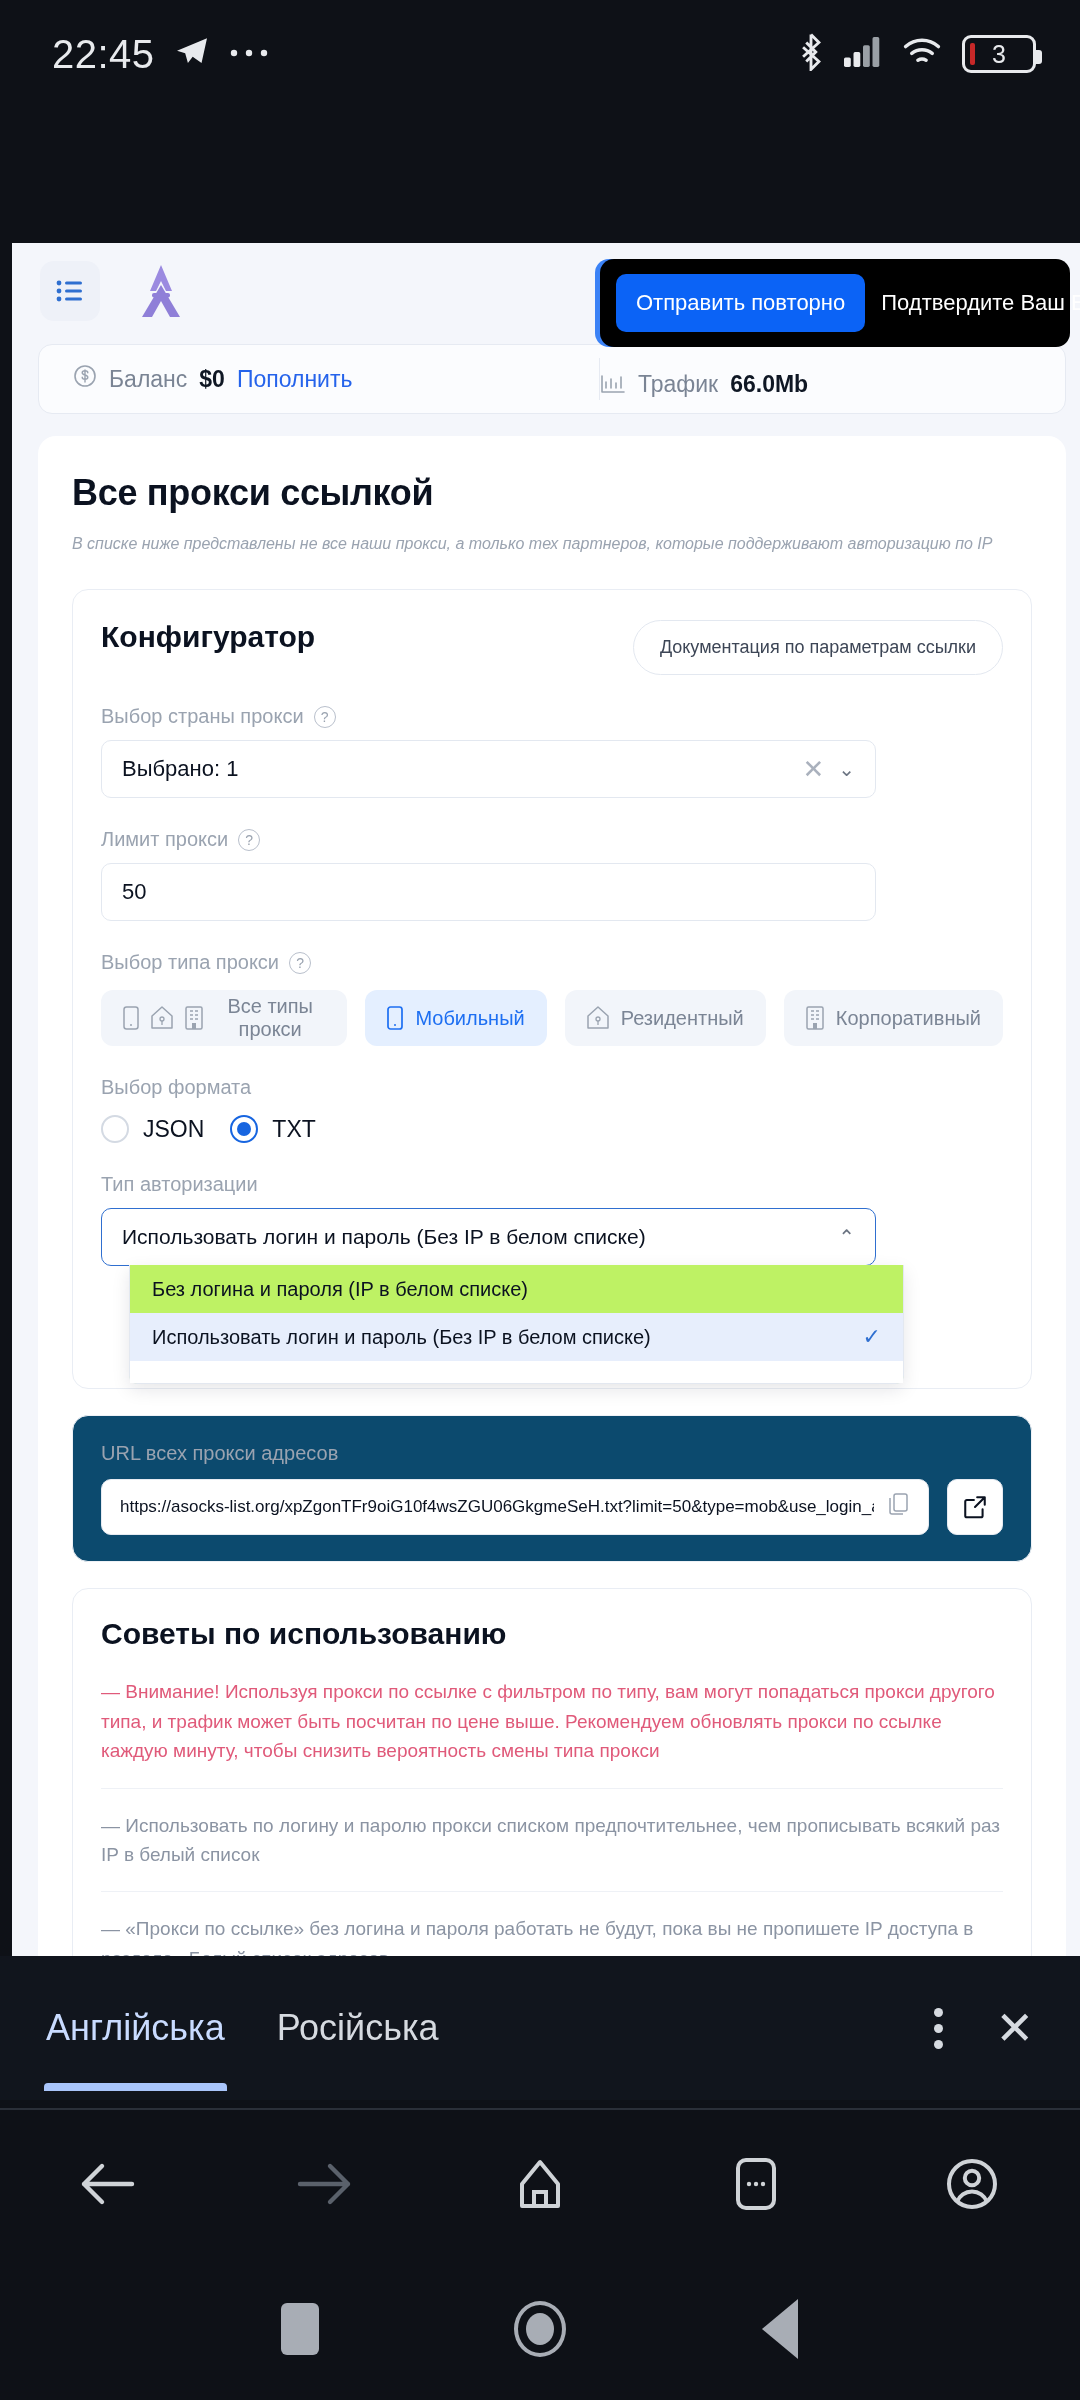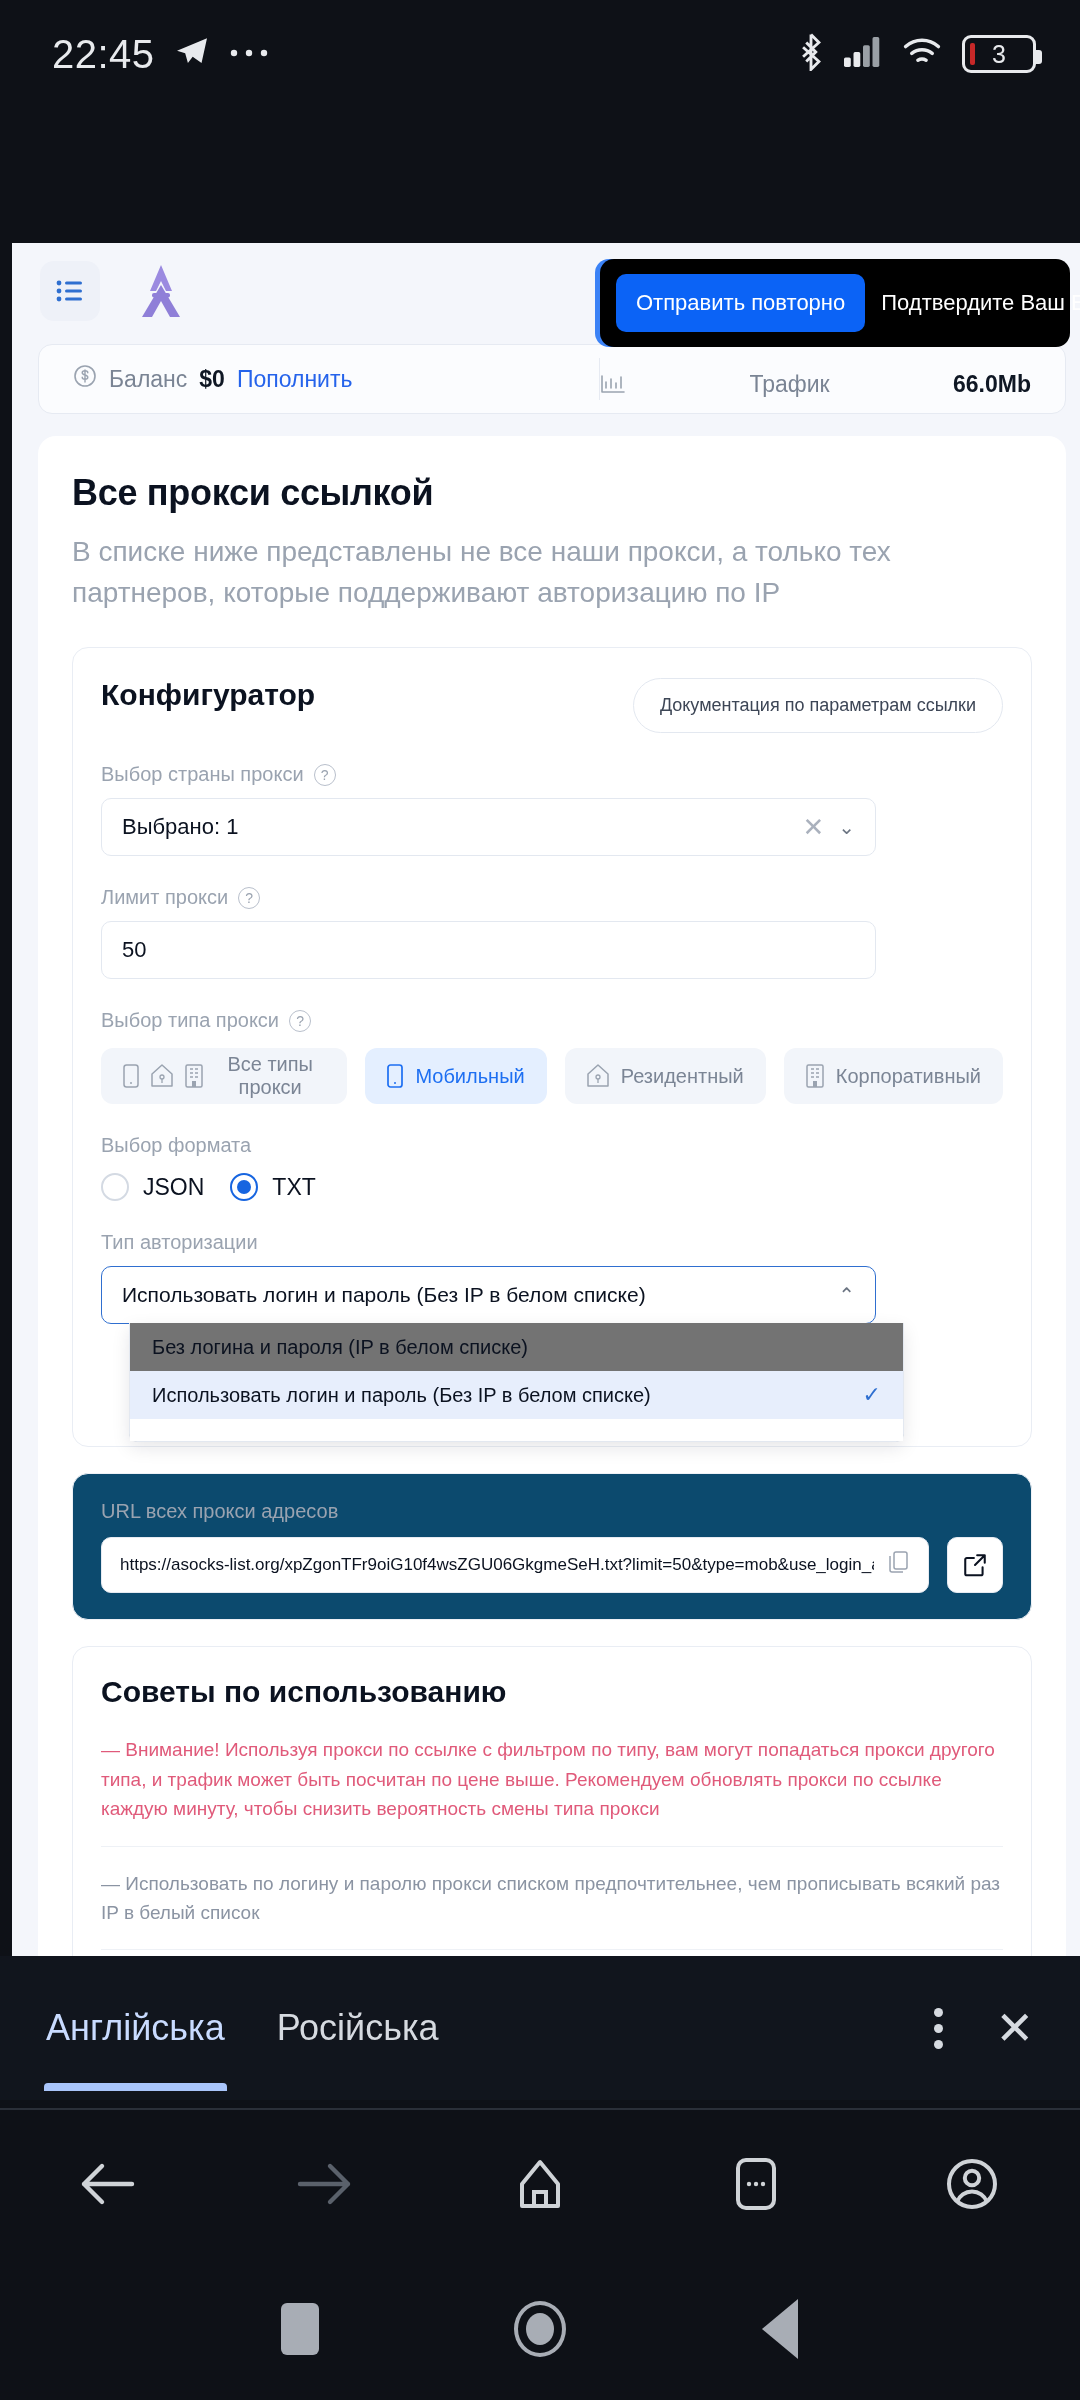--- a/index.html
+++ b/index.html
@@ -78,28 +78,28 @@
   .statsbar {
     margin: 6px 26px 0 26px; height:70px; background:#fbfcfe;
     border:1px solid #e6eaf2; border-radius:14px;
     display:flex; align-items:center; font-size:23px; color:#7a8494;
   }
   .stat { display:flex; align-items:center; gap:12px; padding: 0 34px; }
   .stat.left { flex: 0 0 560px; }
   .stat .val { color:#0f1724; font-weight:bold; }
   .stat a { color:#2563eb; text-decoration:none; }
   .divider-v { width:1px; height:42px; background:#e6eaf2; }
-  .stat.right { padding-left:0; flex:1; justify-content:space-between;margin-top:11px; }
+  .stat.right { padding-left:0; flex:1; justify-content:flex-start;margin-top:11px; }
 
   .sheet {
     margin: 22px 26px 0 26px; background:#fff; border-radius:18px;
     padding: 36px 34px 0 34px; min-height:1480px;
   }
   .h1 { font-size:36px; color:#0b1220; font-weight:bold; letter-spacing:-0.3px; }
-  .sub { margin-top:18px; font-size:28px; color:#9aa3b0; line-height:1.45; }
+  .sub { margin-top:18px; font-size:16px; color:#9aa3b0; line-height:1.45;font-style:italic; }
 
   .card {
     margin-top:34px; border:1px solid #e9edf4; border-radius:16px; padding:30px 28px;
     position:relative;
   }
   .card-head { display:flex; align-items:flex-start; justify-content:space-between; }
   .h2 { font-size:30px; color:#0b1220; font-weight:bold; }
   .doc-btn {
     border:1px solid #e3e8f0; background:#fff; border-radius:30px;
     font-size:18px; color:#3d4656; padding:16px 26px; font-family:inherit;
@@ -135,21 +135,21 @@
   .radio.on::after { content:""; width:14px; height:14px; border-radius:50%; background:#1765e0; }
   .radiorow label { font-size:23px; color:#0b1220; margin-right:12px; }
 
   .select-open {
     margin-top:12px; height:58px; border:1.5px solid #2f6fd0; border-radius:10px;
     background:#fff; display:flex; align-items:center; padding:0 20px;
     font-size:21px; color:#0b1220; width:775px;
   }
   .select-open .spacer { flex:1; }
   .dropdown {
-    position:absolute; left:28px; top:0; width:775px; background:#737373;
+    position:absolute; left:28px; top:0; width:775px; background:#bef264;
     border:1px solid #e3e8f0; border-top:none; border-radius:0 0 8px 8px;
     box-shadow:0 6px 18px rgba(16,24,40,0.10); z-index:5;
   }
   .dd-item {
     height:48px; display:flex; align-items:center; padding:0 22px;
     font-size:20px; color:#0b1220;
   }
   .dd-item.sel { background:#e7eefc; }
   .dd-item .spacer { flex:1; }
   .dd-check { color:#2f6fd0; font-size:22px; }

